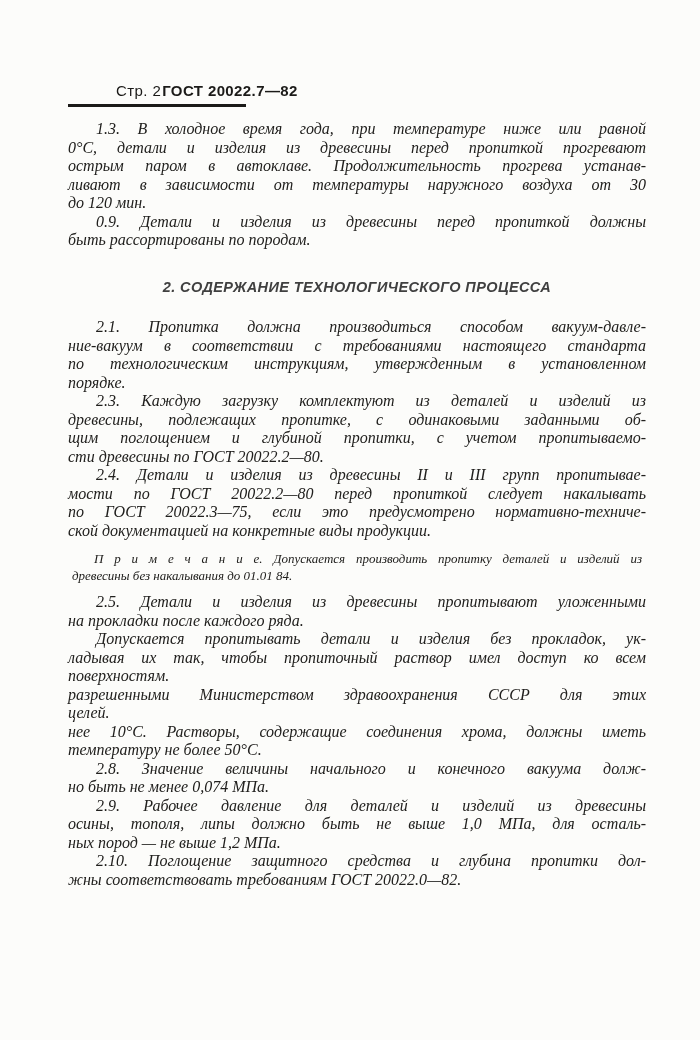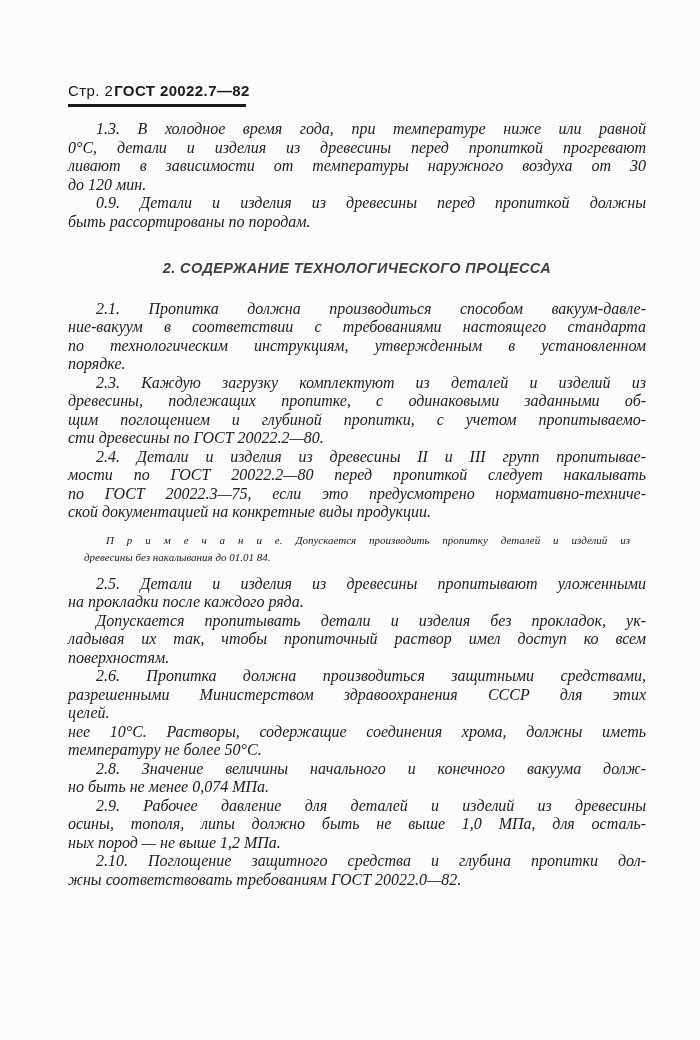--- a/index.html
+++ b/index.html
@@ -19,21 +19,21 @@
   .header {
     position: absolute;
     left: 68px;
     top: 82px;
     font-family: "Liberation Sans", "DejaVu Sans", sans-serif;
     font-size: 15px;
     letter-spacing: 0.4px;
     white-space: nowrap;
     color: #1b1a18;
   }
-  .header .page-label { font-weight: 500; }
+  .header .page-label { font-weight: 500; margin-left: 48px; }
   .header .std-label { font-weight: 700; margin-left: 1px; }
   .header-rule {
     position: absolute;
     left: 68px;
     top: 104px;
     width: 178px;
     height: 3px;
     background: #1b1a18;
   }
   .doc-body {
@@ -47,23 +47,23 @@
   }
   .para { margin: 0; }
   .line {
     text-align: justify;
     text-align-last: justify;
     white-space: normal;
   }
   .line.first { text-indent: 28px; }
   .line.last { text-align-last: left; }
   .note {
-    font-size: 11px;
+    font-size: 13px;
     line-height: 17px;
-    margin: 10px 16px 9px;
+    margin: 10px 4px 9px;
   }
   .note .line.first { text-indent: 22px; }
   .heading {
     font-family: "Liberation Sans", "DejaVu Sans", sans-serif;
     font-weight: 700;
     font-size: 14.5px;
     letter-spacing: 0.4px;
     text-align: center;
     margin: 28px 0 22px;
     color: #404040;
@@ -74,20 +74,21 @@
 
 <div class="page">
   <div class="header">
     <span class="page-label">Стр. 2</span><span class="std-label">ГОСТ 20022.7—82</span>
   </div>
   <div class="header-rule"></div>
   <div class="doc-body" id="doc-body">
       <div class="para">
         <div class="line first">1.3. В холодное время года, при температуре ниже или равной</div>
         <div class="line">0°С, детали и изделия из древесины перед пропиткой прогревают</div>
+        <div class="line">острым паром в автоклаве. Продолжительность прогрева устанав-</div>
         <div class="line">ливают в зависимости от температуры наружного воздуха от 30</div>
         <div class="line last">до 120 мин.</div>
       </div>
       <div class="para">
         <div class="line first">0.9. Детали и изделия из древесины перед пропиткой должны</div>
         <div class="line last">быть рассортированы по породам.</div>
       </div>
       <div class="heading">2. СОДЕРЖАНИЕ ТЕХНОЛОГИЧЕСКОГО ПРОЦЕССА</div>
       <div class="para">
         <div class="line first">2.1. Пропитка должна производиться способом вакуум-давле-</div>
@@ -114,21 +115,20 @@
       <div class="para">
         <div class="line first">2.5. Детали и изделия из древесины пропитывают уложенными</div>
         <div class="line last">на прокладки после каждого ряда.</div>
       </div>
       <div class="para">
         <div class="line first">Допускается пропитывать детали и изделия без прокладок, ук-</div>
         <div class="line">ладывая их так, чтобы пропиточный раствор имел доступ ко всем</div>
         <div class="line last">поверхностям.</div>
       </div>
       <div class="para">
-        <div class="line first">2.6. Пропитка должна производиться защитными средствами,</div>
         <div class="line">разрешенными Министерством здравоохранения СССР для этих</div>
         <div class="line last">целей.</div>
       </div>
       <div class="para">
         <div class="line">нее 10°С. Растворы, содержащие соединения хрома, должны иметь</div>
         <div class="line last">температуру не более 50°С.</div>
       </div>
       <div class="para">
         <div class="line first">2.8. Значение величины начального и конечного вакуума долж-</div>
         <div class="line last">но быть не менее 0,074 МПа.</div>

